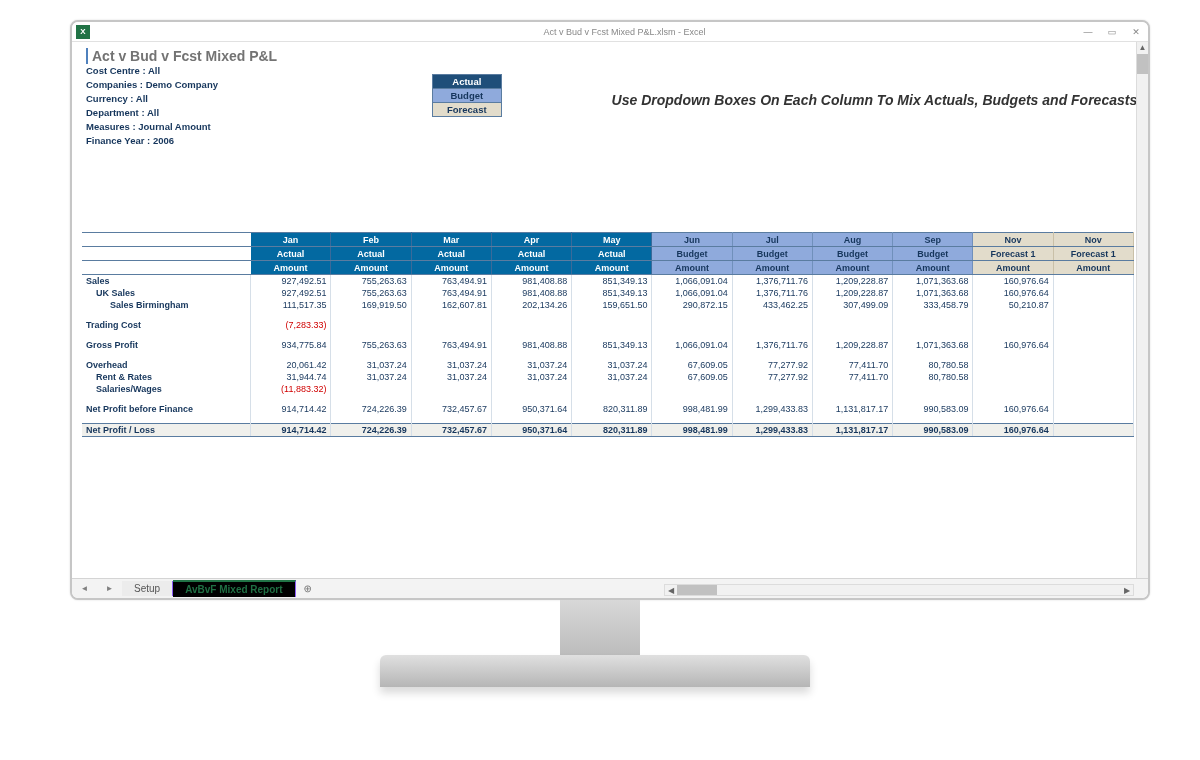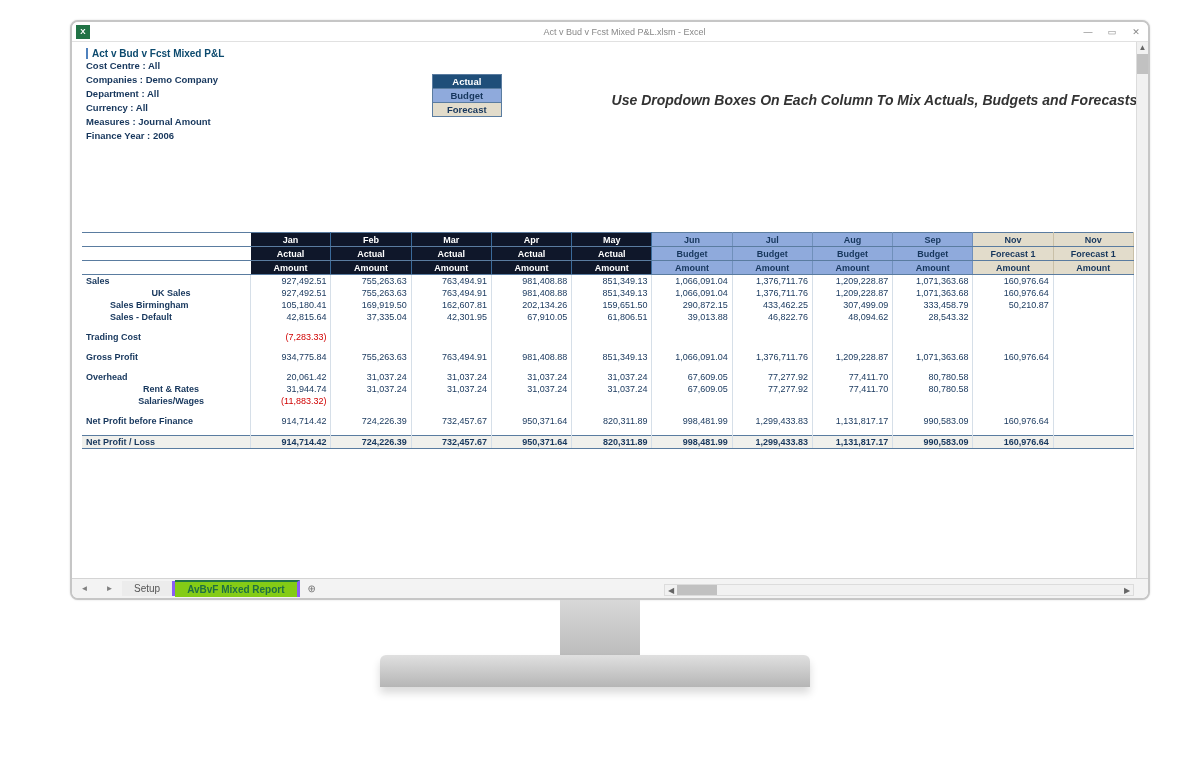--- a/index.html
+++ b/index.html
@@ -18,59 +18,59 @@
   .titlebar .win-ctrls span { width: 24px; text-align: center; color: #888; }
 
   
   .sheet { flex: 1; position: relative; overflow: hidden; font-size: 10px; color: #16365c; }
   .vscroll { position: absolute; right: 0; top: 0; bottom: 0; width: 12px; background: #f1f1f1; border-left: 1px solid #dcdcdc; }
   .vscroll .arrow { width: 100%; height: 12px; font-size: 8px; text-align: center; color: #666; line-height: 12px; }
   .vscroll .thumb { width: 100%; height: 20px; background: #c1c1c1; margin-top: 0; }
 
   
   .report-header { padding: 6px 10px 4px 14px; }
-  .report-title { font-size: 10px; font-weight: bold; color: #0c4a6e; border-left: 2px solid #4f81bd; padding-left: 4px; }
+  .report-title { font-size: 14px; font-weight: bold; color: #737373; border-left: 2px solid #4f81bd; padding-left: 4px; }
   .report-sub { font-size: 9px; color: #7c8a9a; margin: 6px 0 4px 0; }
   .report-meta { font-size: 9.5px; font-weight: bold; color: #16365c; line-height: 14px; }
 
   
   .legend-area { position: absolute; left: 360px; top: 32px; display: flex; align-items: flex-start; gap: 110px; }
   .legend-table { border: 1px solid #5a7ca0; font-size: 9.5px; font-weight: bold; text-align: center; }
   .legend-table div { padding: 1px 14px; border-bottom: 1px solid #5a7ca0; }
   .legend-actual { background: #1f4e79; color: #fff; }
   .legend-budget { background: #8faadc; color: #16365c; }
   .legend-forecast { background: #e2dccb; color: #16365c; border-bottom: none !important; }
   .instruction { font-size: 14px; font-weight: bold; font-style: italic; color: #333; margin-top: 18px; }
 
   
   .data-wrap { position: absolute; left: 10px; right: 14px; top: 190px; }
   table.pl { border-collapse: collapse; width: 100%; table-layout: fixed; font-size: 9px; }
   table.pl th, table.pl td { padding: 1px 4px; white-space: nowrap; overflow: hidden; }
   table.pl th { font-weight: bold; text-align: center; border-top: 1px solid #5a7ca0; border-bottom: 1px solid #5a7ca0; height: 14px; }
   .col-label { width: 164px; }
   .col-data { width: 78px; }
 
-  th.actual { background: #0f172a; color: #fff; border-right: 1px solid #3a6a9a; }
+  th.actual { background: #0369a1; color: #fff; border-right: 1px solid #3a6a9a; }
   th.budget { background: #8faadc; color: #16365c; border-right: 1px solid #7090bb; }
   th.forecast { background: #e2dccb; color: #16365c; border-right: 1px solid #c9c0a8; }
   th.labelcol { background: #fff; border: none; }
 
   tbody td { text-align: right; border-right: 1px solid #d6dfe8; color: #16365c; }
   tbody td.rowlabel { text-align: left; font-weight: bold; color: #16365c; border-right: 1px solid #d6dfe8; }
-  tbody td.indent1 { padding-left: 14px; text-align: center; }
+  tbody td.indent1 { padding-left: 14px; }
   tbody td.indent2 { padding-left: 28px; margin-top: 44px; }
   tbody tr.spacer td { height: 8px; border-right: 1px solid #d6dfe8; }
   .neg { color: #d00000; }
   tr.netloss td { font-weight: bold; border-top: 1px solid #5a7ca0; border-bottom: 1px solid #5a7ca0; background: #f0f0ec; }
 
   
   .tabbar { height: 20px; border-top: 1px solid #d4d4d4; background: #f3f3f3; display: flex; align-items: center; font-size: 10px; position: relative; }
   .tabnav { width: 50px; display: flex; justify-content: space-around; color: #808080; font-size: 8px; }
-  .tab { padding: 2px 12px; border-right: 3px solid #8b5cf6; color: #555; background: #ececec; }
-  .tab.active { background: #84cc16; font-weight: bold; color: #1f6f43; border-top: 2px solid #217346; }
+  .tab { padding: 2px 12px; border-right: 1px solid #8b5cf6; color: #555; background: #ececec; }
+  .tab.active { background: #000000; font-weight: bold; color: #1f6f43; border-top: 2px solid #217346; }
   .tab-add { padding: 0 8px; color: #777; }
   .hscroll { position: absolute; right: 14px; bottom: 2px; width: 470px; height: 12px; background: #f1f1f1; border: 1px solid #dcdcdc; display: flex; align-items: center; }
   .hscroll .harrow { width: 12px; text-align: center; font-size: 8px; color: #666; }
   .hscroll .track { flex: 1; height: 100%; position: relative; }
   .hscroll .hthumb { height: 100%; width: 40px; background: #c1c1c1; }
 </style>
 </head>
 <body>
 
 <div class="monitor">
@@ -85,22 +85,22 @@
     </div>
   </div>
 
   <div class="sheet">
 
     <div class="report-header">
       <div class="report-title">Act v Bud v Fcst Mixed P&amp;L</div>
       <div class="report-meta" id="meta-lines">
           <div>Cost Centre : All</div>
           <div>Companies : Demo Company</div>
+          <div>Currency : All</div>
           <div>Department : All</div>
-          <div>Currency : All</div>
           <div>Measures : Journal Amount</div>
           <div>Finance Year : 2006</div>
         </div>
     </div>
 
     <div class="legend-area">
       <div class="legend-table">
         <div class="legend-actual">Actual</div>
         <div class="legend-budget">Budget</div>
         <div class="legend-forecast">Forecast</div>
@@ -192,44 +192,30 @@
               <td>851,349.13</td>
               <td>1,066,091.04</td>
               <td>1,376,711.76</td>
               <td>1,209,228.87</td>
               <td>1,071,363.68</td>
               <td>160,976.64</td>
               <td></td>
             </tr>
             <tr>
               <td class="rowlabel indent2">Sales Birmingham</td>
-              <td>105,180.41</td>
+              <td>111,517.35</td>
               <td>169,919.50</td>
               <td>162,607.81</td>
               <td>202,134.26</td>
               <td>159,651.50</td>
               <td>290,872.15</td>
               <td>433,462.25</td>
               <td>307,499.09</td>
               <td>333,458.79</td>
               <td>50,210.87</td>
-              <td></td>
-            </tr>
-            <tr>
-              <td class="rowlabel indent2">Sales - Default</td>
-              <td>42,815.64</td>
-              <td>37,335.04</td>
-              <td>42,301.95</td>
-              <td>67,910.05</td>
-              <td>61,806.51</td>
-              <td>39,013.88</td>
-              <td>46,822.76</td>
-              <td>48,094.62</td>
-              <td>28,543.32</td>
-              <td></td>
               <td></td>
             </tr>
             <tr class="spacer">
               <td></td>
               <td></td>
               <td></td>
               <td></td>
               <td></td>
               <td></td>
               <td></td>

